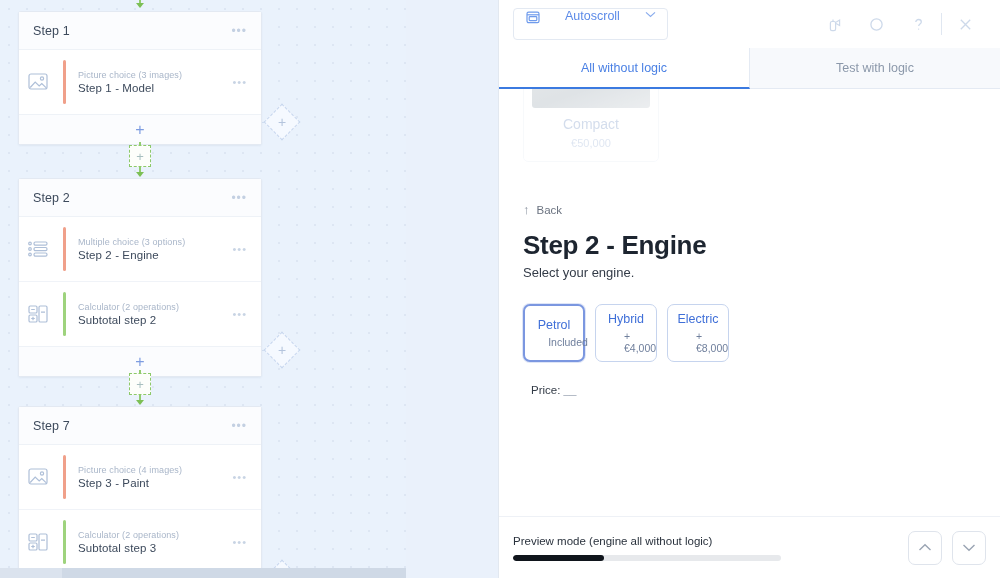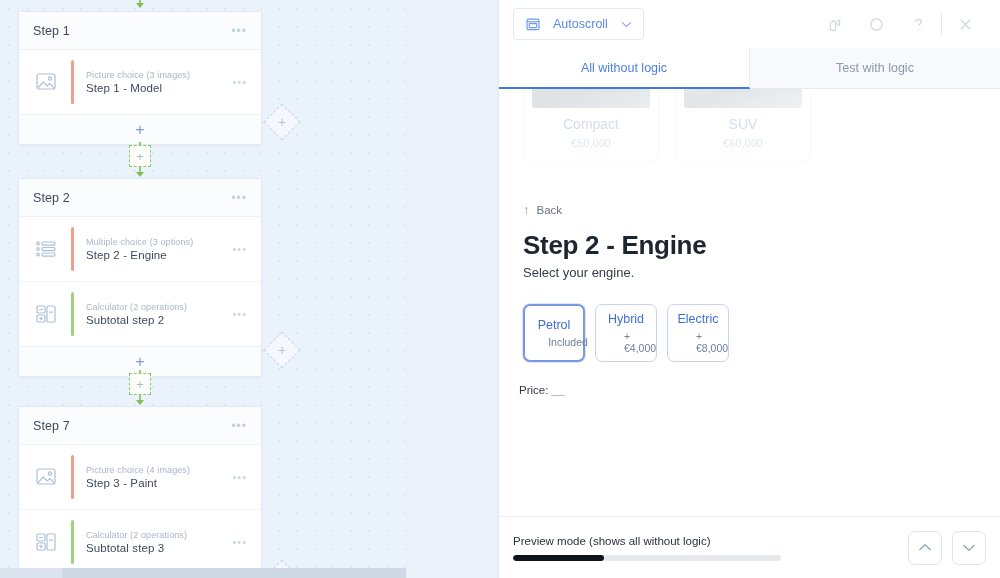--- a/index.html
+++ b/index.html
@@ -37,21 +37,21 @@
   }
   .step-title {
     font-size: 12.5px; color: #3d4a5c; letter-spacing: .1px;
   }
   .dots {
     margin-left: auto; color: #c3d0e2; font-size: 12px;
     letter-spacing: 1px; line-height: 1;
   }
   .q-row {
     display: flex; align-items: center;
-    padding: 10px 14px 10px 12px;
+    padding: 10px 14px 10px 4px;
     min-height: 58px;
     position: relative;
   }
   .q-row + .q-row { border-top: 1px solid #f0f3f8; }
   .q-icon {
     width: 30px; height: 28px; flex: 0 0 30px;
     display: flex; align-items: center; justify-content: center;
     color: #aebfd8;
   }
   .q-bar {
@@ -171,21 +171,21 @@
     background: #ffffff;
     border-left: 1px solid #e2e8f0;
   }
   #panel-head {
     position: relative; height: 48px;
     display: flex; align-items: center;
     padding: 0 14px;
     background: #fff;
   }
   .autoscroll {
-    display: flex; align-items: center; gap: 12px;
+    display: flex; align-items: flex-start; gap: 24px;
     height: 32px; padding: 0 11px;
     border: 1px solid #e3e9f2; border-radius: 4px;
     color: #5b8ae8; font-size: 12.5px;
     background: #fff;
   }
   .as-icon { color: #6f9bec; display: flex; }
   .as-caret { color: #8aaced; font-size: 10px; margin-left: 1px; }
 
   .head-icons {
     margin-left: auto; display: flex; align-items: center;
@@ -258,21 +258,21 @@
     align-items: center; justify-content: center;
     background: #fff;
   }
   .opt.sel {
     border: 2px solid #7b97e0;
     box-shadow: 0 0 0 1px rgba(123,151,224,.25);
   }
   .opt-label { font-size: 12.5px; color: #3f6fd8; }
   .opt-price { font-size: 10.5px; color: #6f7f9c; margin-top: 4px; margin-left: 28px; }
   .price-line {
-    padding: 0 20px; margin-top: 22px;
+    padding: 0 32px; margin-top: 22px;
     font-size: 11.5px; color: #333b47;
   }
   .price-val { color: #9aa3b2; }
 
   #panel-foot {
     position: absolute; left: 0; right: 0; bottom: 0;
     height: 62px; background: #fff;
     border-top: 1px solid #eef1f6;
     display: flex; align-items: center; padding: 0 14px;
   }
@@ -502,25 +502,20 @@
       <div class="tab">Test with logic</div>
     </div>
 
     <div id="preview">
       <div class="ghost-row">
         <div class="ghost-card">
           <div class="ghost-img g1"></div>
           <div class="ghost-name">Compact</div>
           <div class="ghost-price">€50,000</div>
         </div>
-        <div class="ghost-card">
-          <div class="ghost-img g3"></div>
-          <div class="ghost-name">SUV</div>
-          <div class="ghost-price">€60,000</div>
-        </div>
       </div>
 
       <div class="back-link">
         <span class="back-arrow">↑</span>
         <span>Back</span>
       </div>
 
       <div class="pv-title">Step 2 - Engine</div>
       <div class="pv-sub">Select your engine.</div>
 
@@ -540,21 +535,21 @@
       </div>
 
       <div class="price-line">
         <span>Price:</span>
         <span class="price-val">__</span>
       </div>
     </div>
 
     <div id="panel-foot">
       <div class="pm-wrap">
-        <div class="pm-label">Preview mode (shows all without logic)</div>
+        <div class="pm-label">Preview mode (engine all without logic)</div>
         <div class="pm-bar">
           <div class="pm-fill" id="pm-fill" style="width: 34%;"></div>
         </div>
       </div>
       <div class="nav-btns">
         <div class="navb">
           <svg width="14" height="9" viewBox="0 0 14 9" fill="none" stroke="currentColor" stroke-width="1.4">
               <path d="M1.5 7L7 1.8 12.5 7"></path>
             </svg>
         </div>

